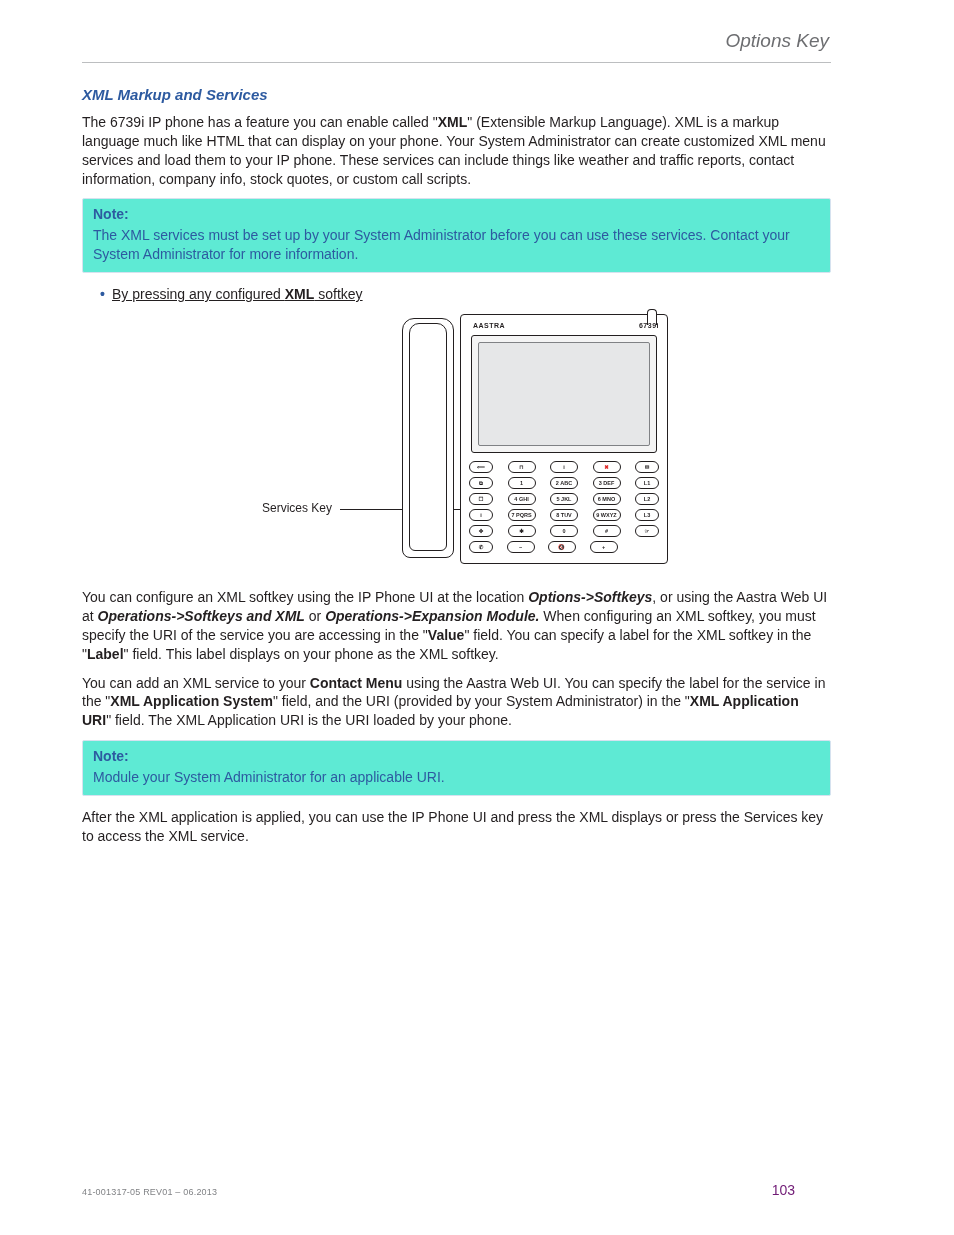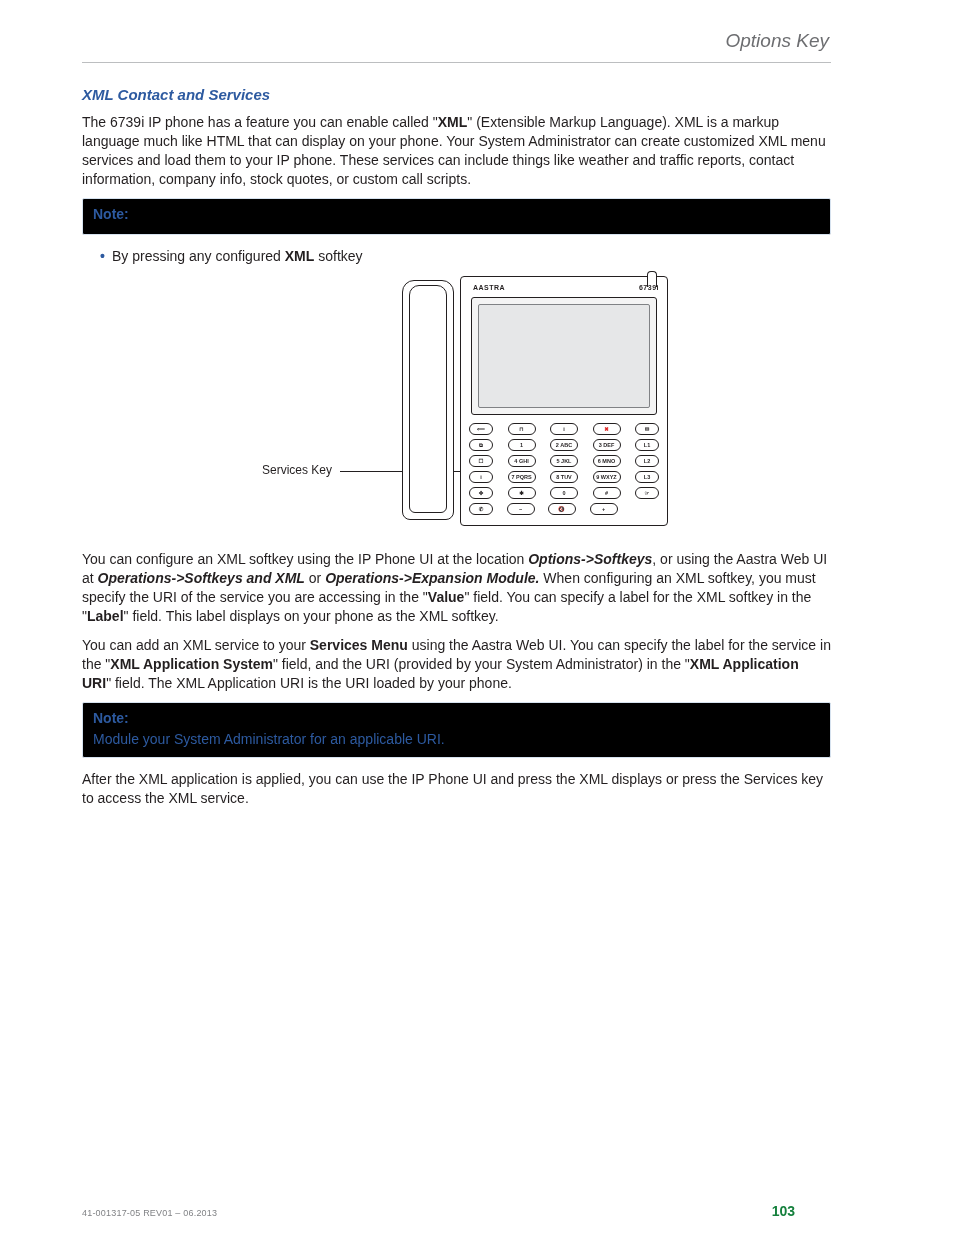--- a/index.html
+++ b/index.html
@@ -34,32 +34,33 @@
   h3.subhead {
     margin: 0 0 8px 0;
     color: #2d5aa0;
     font-style: italic;
     font-weight: 700;
     font-size: 15px;
   }
   p.body { margin: 0 0 10px 0; }
   strong { font-weight: 700; }
   .note-box {
-    background: #000000;
+    background: #5eead4;
     border: 1px solid #d6e2ef;
     border-radius: 2px;
     padding: 6px 10px 8px 10px;
     margin: 6px 0 12px 0;
     color: #2d5aa0;
   }
   .note-box .note-title { font-weight: 700; margin-bottom: 2px; }
   ul.bullets {
     list-style: none;
     padding: 0 0 0 18px;
     margin: 4px 0 10px 0;
+    text-decoration: underline;
   }
   ul.bullets li {
     position: relative;
     padding-left: 12px;
     margin-bottom: 6px;
   }
   ul.bullets li::before {
     content: "•";
     position: absolute;
     left: 0; top: 0;
@@ -170,50 +171,51 @@
     position: relative;
   }
   .key.num { width: 28px; }
   .key.side { width: 24px; }
   .key-red { color: #d22; }
   .spacer { width: 28px; height: 12px; visibility: hidden; }
 
   
   .footer {
     position: absolute;
-    left: 82px; right: 82px; bottom: 14px;
+    left: 82px; right: 82px; bottom: 35px;
     display: flex;
     justify-content: space-between;
     align-items: baseline;
   }
   .footer-left {
     font-size: 9px;
     color: #808285;
     letter-spacing: 0.2px;
   }
   .footer-right {
     font-size: 14px;
-    font-weight: 700;
-    color: #15803d;
+    font-weight: 400;
+    color: #701a75;
   }
 </style>
 </head>
 <body>
 
 <div class="page">
 
   <div class="running-head">Options Key</div>
   <hr class="rule">
 
-  <h3 class="subhead">XML Contact and Services</h3>
+  <h3 class="subhead">XML Markup and Services</h3>
 
   <p class="body">The 6739i IP phone has a feature you can enable called "<strong>XML</strong>" (Extensible Markup Language). XML is a markup language much like HTML that can display on your phone. Your System Administrator can create customized XML menu services and load them to your IP phone. These services can include things like weather and traffic reports, contact information, company info, stock quotes, or custom call scripts.</p>
 
   <div class="note-box">
     <div class="note-title">Note:</div>
+    <div>The XML services must be set up by your System Administrator before you can use these services. Contact your System Administrator for more information.</div>
   </div>
 
 
   <ul class="bullets">
     <li>By pressing any configured <strong>XML</strong> softkey</li>
   </ul>
 
   <div class="diagram-wrap">
     <div class="callout-label">Services Key</div>
     <div class="callout-line"></div>
@@ -272,21 +274,21 @@
             <div class="key num">+</div>
             <div class="spacer"></div>
           </div>
         </div>
       </div>
     </div>
   </div>
 
   <p class="body">You can configure an XML softkey using the IP Phone UI at the location <strong><em>Options-&gt;Softkeys</em></strong>, or using the Aastra Web UI at <strong><em>Operations-&gt;Softkeys and XML</em></strong> or <strong><em>Operations-&gt;Expansion Module.</em></strong> When configuring an XML softkey, you must specify the URI of the service you are accessing in the "<strong>Value</strong>" field. You can specify a label for the XML softkey in the "<strong>Label</strong>" field. This label displays on your phone as the XML softkey.</p>
 
-  <p class="body">You can add an XML service to your <strong>Services Menu</strong> using the Aastra Web UI. You can specify the label for the service in the "<strong>XML Application System</strong>" field, and the URI (provided by your System Administrator) in the "<strong>XML Application URI</strong>" field. The XML Application URI is the URI loaded by your phone.</p>
+  <p class="body">You can add an XML service to your <strong>Contact Menu</strong> using the Aastra Web UI. You can specify the label for the service in the "<strong>XML Application System</strong>" field, and the URI (provided by your System Administrator) in the "<strong>XML Application URI</strong>" field. The XML Application URI is the URI loaded by your phone.</p>
 
   <div class="note-box">
     <div class="note-title">Note:</div>
     <div>Module your System Administrator for an applicable URI.</div>
   </div>
 
   <p class="body">After the XML application is applied, you can use the IP Phone UI and press the XML displays or press the Services key to access the XML service.</p>
 
   <div class="footer">
     <span class="footer-left">41-001317-05 REV01 – 06.2013</span>

